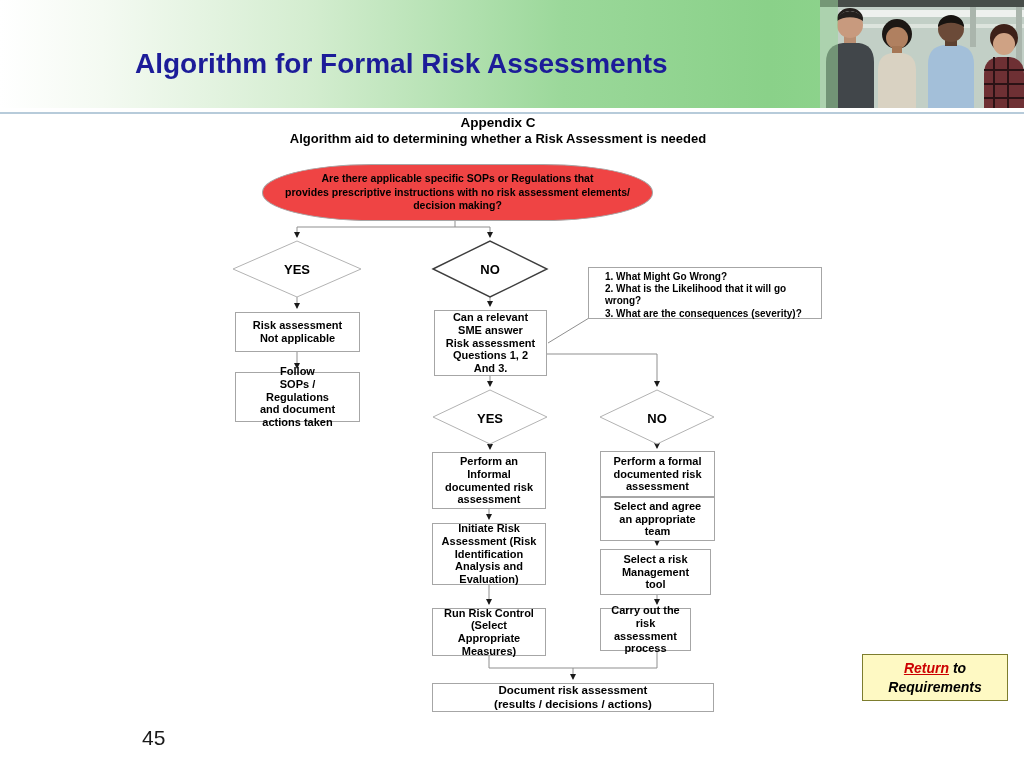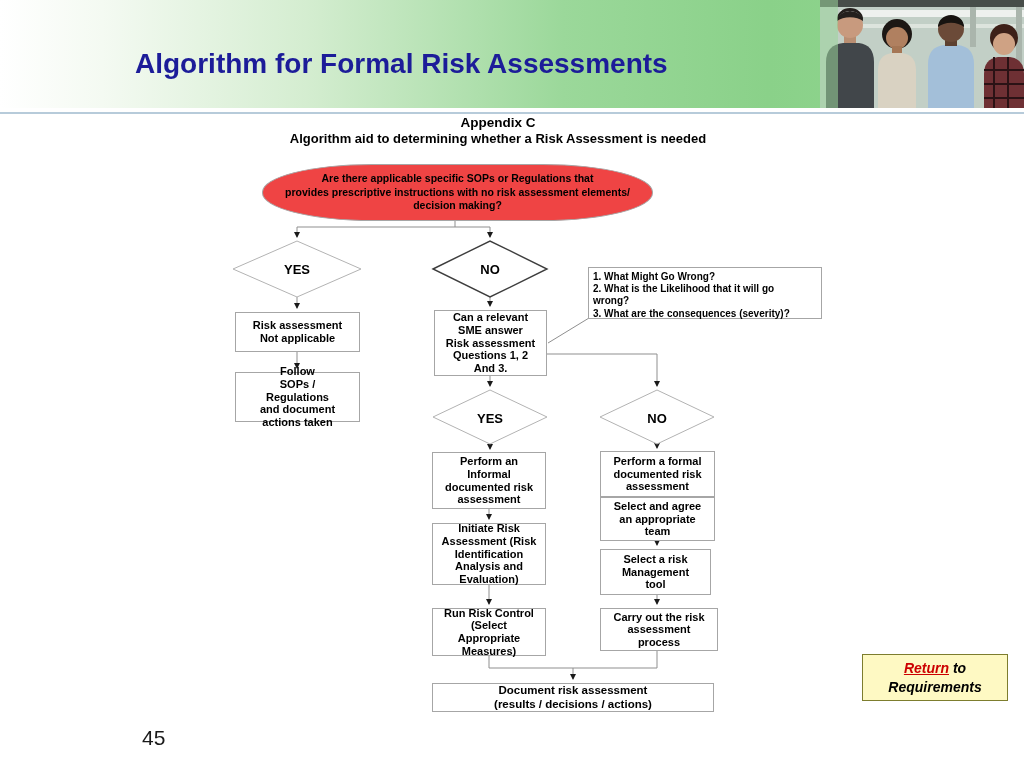--- a/index.html
+++ b/index.html
@@ -32,33 +32,33 @@
   .oval{
     position:absolute;left:262px;top:164px;width:391px;height:57px;
     background:#ef4444;border:1px solid #a6a6a6;border-radius:110px / 28px;
     display:flex;align-items:center;justify-content:center;text-align:center;
     font-weight:bold;font-size:10.5px;line-height:1.3;white-space:pre-line;box-sizing:border-box;
   }
   .note{
     position:absolute;left:588px;top:267px;width:234px;height:52px;
     background:#fff;border:1px solid #a6a6a6;box-sizing:border-box;
     text-align:left;font-weight:bold;font-size:10px;line-height:1.22;
-    padding:3px 4px;white-space:pre-line;
+    padding:3px 16px;white-space:pre-line;
   }
   .dlabel{position:absolute;text-align:center;font-weight:bold;font-size:13px;}
   .box-risk-na{left:235px;top:312px;width:125px;height:40px;}
   .box-follow{left:235px;top:372px;width:125px;height:50px;}
   .box-sme{left:434px;top:310px;width:113px;height:66px;}
   .box-informal{left:432px;top:452px;width:114px;height:57px;}
   .box-initiate{left:432px;top:523px;width:114px;height:62px;}
   .box-runrisk{left:432px;top:608px;width:114px;height:48px;}
   .box-formal{left:600px;top:451px;width:115px;height:46px;}
   .box-team{left:600px;top:497px;width:115px;height:44px;}
   .box-tool{left:600px;top:549px;width:111px;height:46px;}
-  .box-carry{left:600px;top:608px;width:118px;height:43px;}
+  .box-carry{left:600px;top:608px;width:91px;height:43px;}
   .box-document{left:432px;top:683px;width:282px;height:29px;font-size:11.5px;}
   
   .return-box{
     position:absolute;left:862px;top:654px;width:146px;height:47px;
     background:#fef9c3;border:1.5px solid #7d7d2e;box-sizing:border-box;
     display:flex;flex-direction:column;align-items:center;justify-content:center;
     font-size:14px;font-weight:bold;font-style:italic;line-height:1.3;cursor:pointer;
   }
   .return-red{color:#cc0000;text-decoration:underline;}
   .page-number{position:absolute;left:142px;top:726px;font-size:21px;color:#1a1a1a;}

